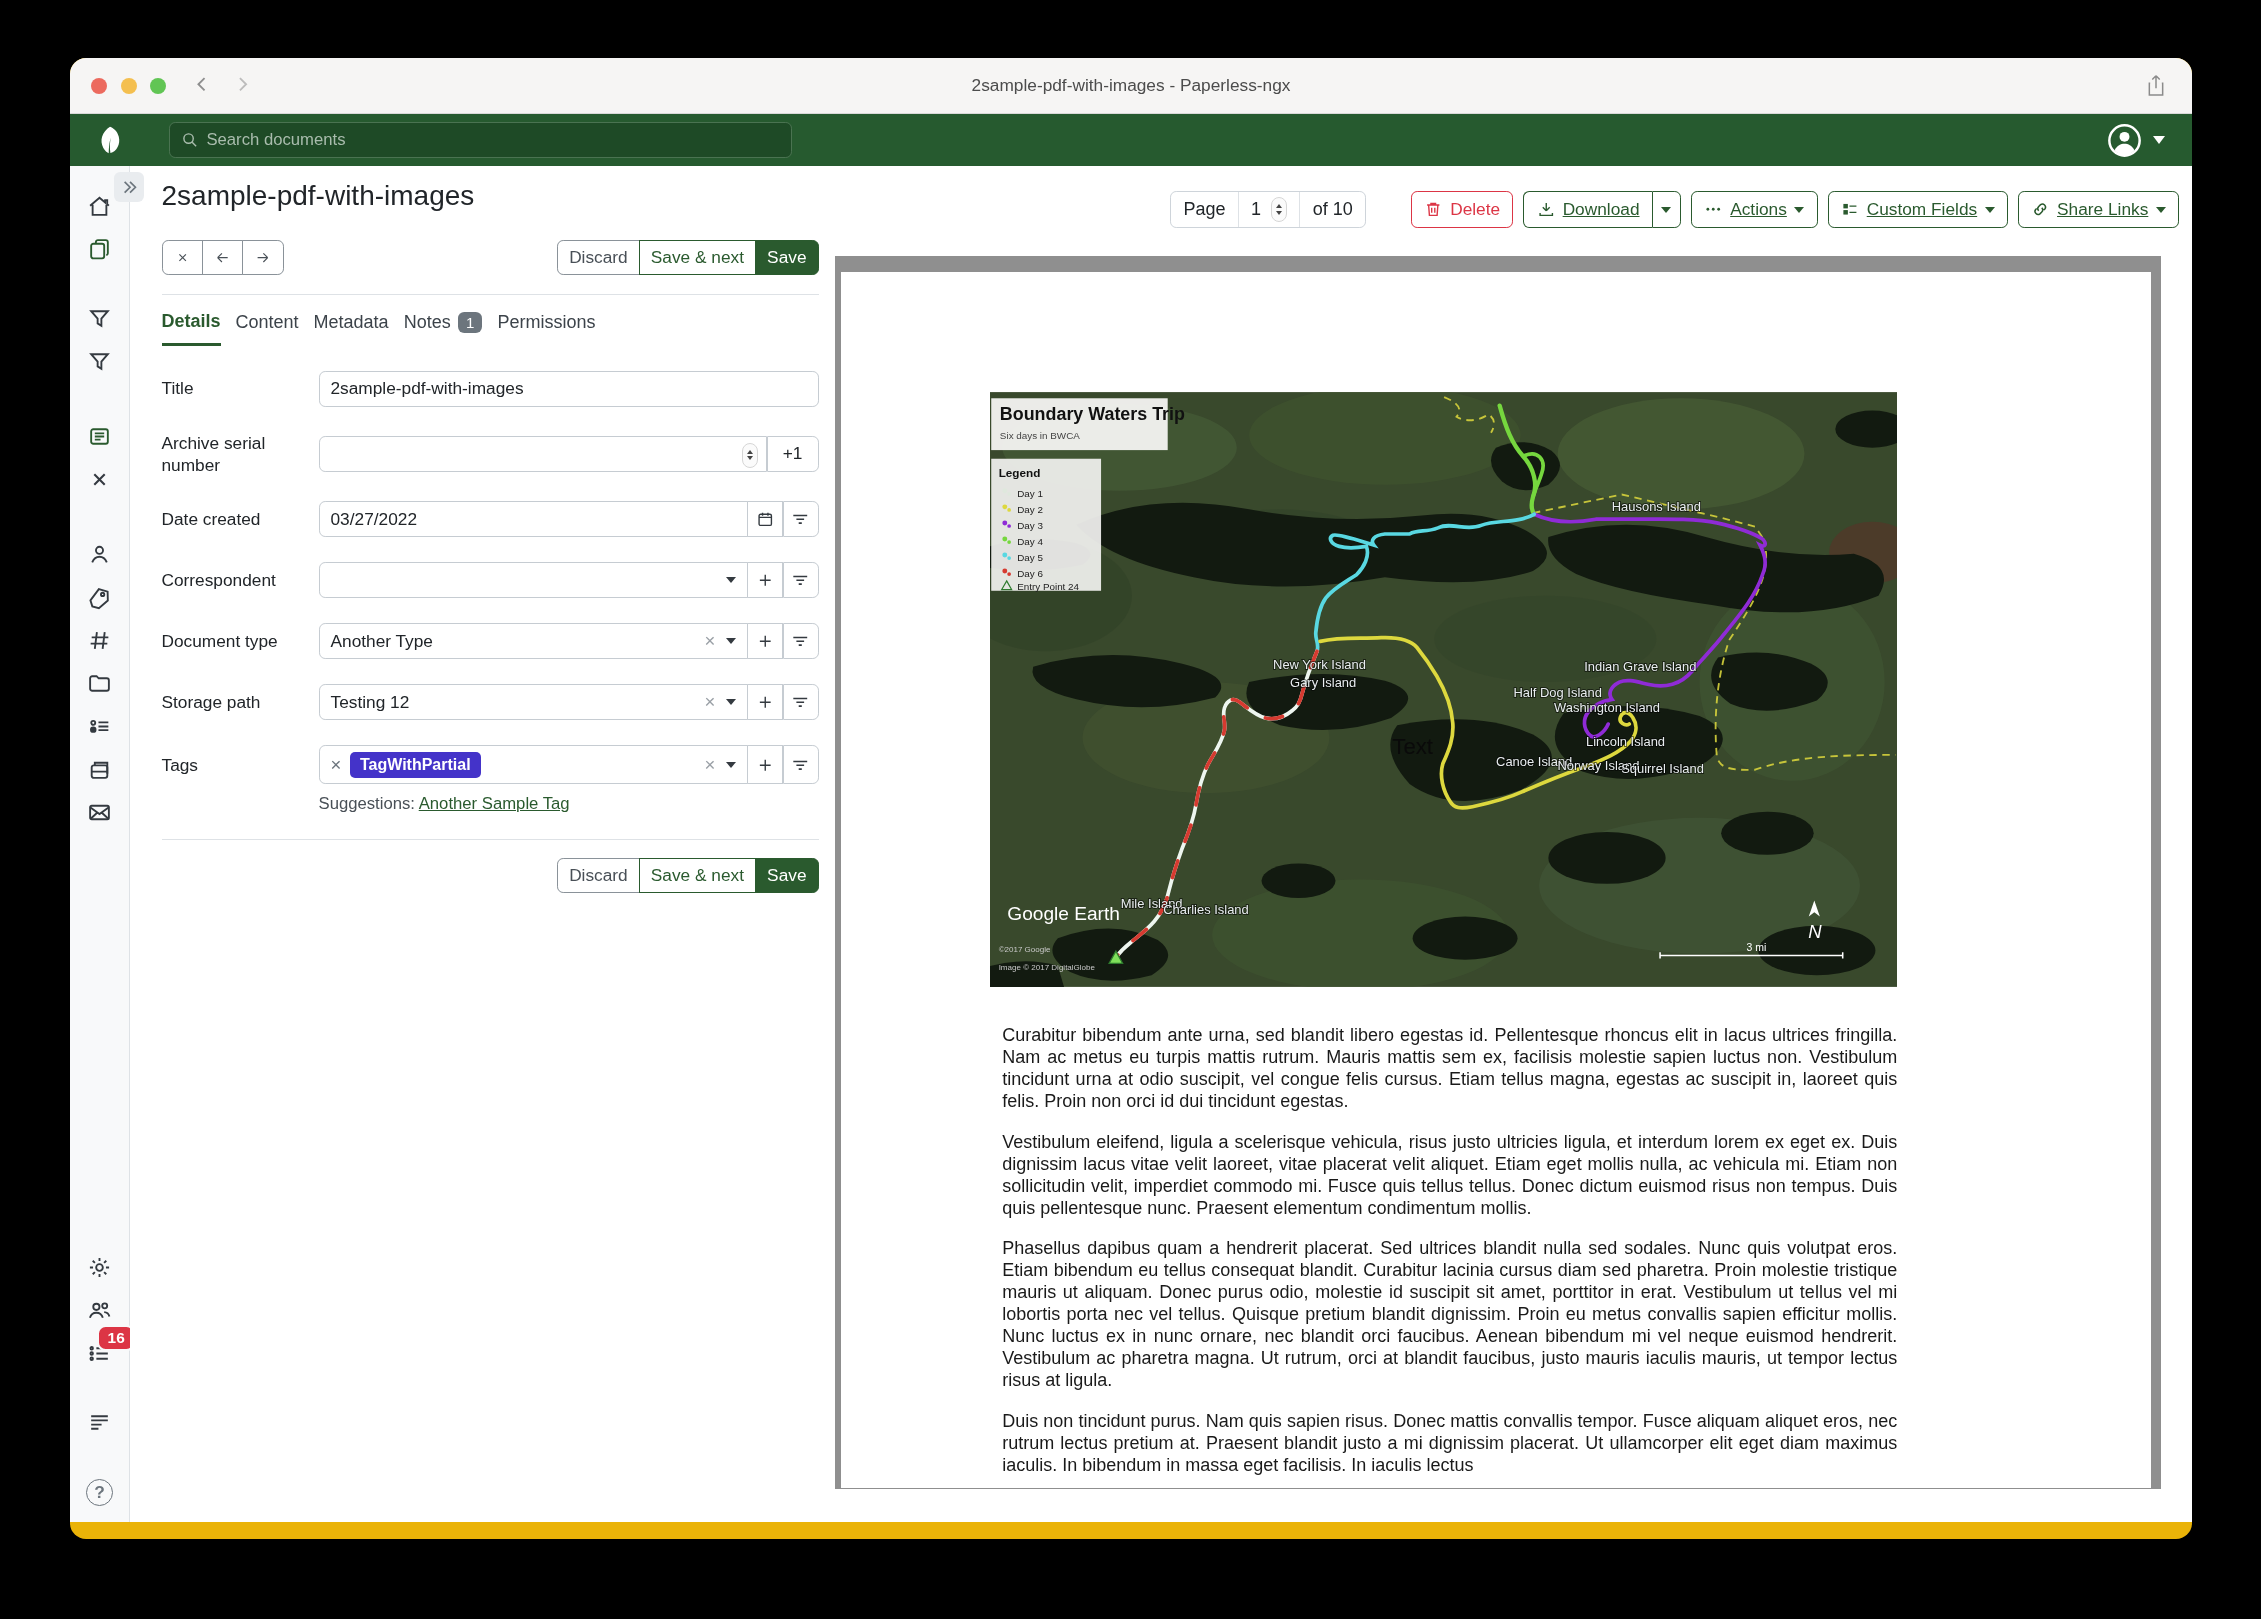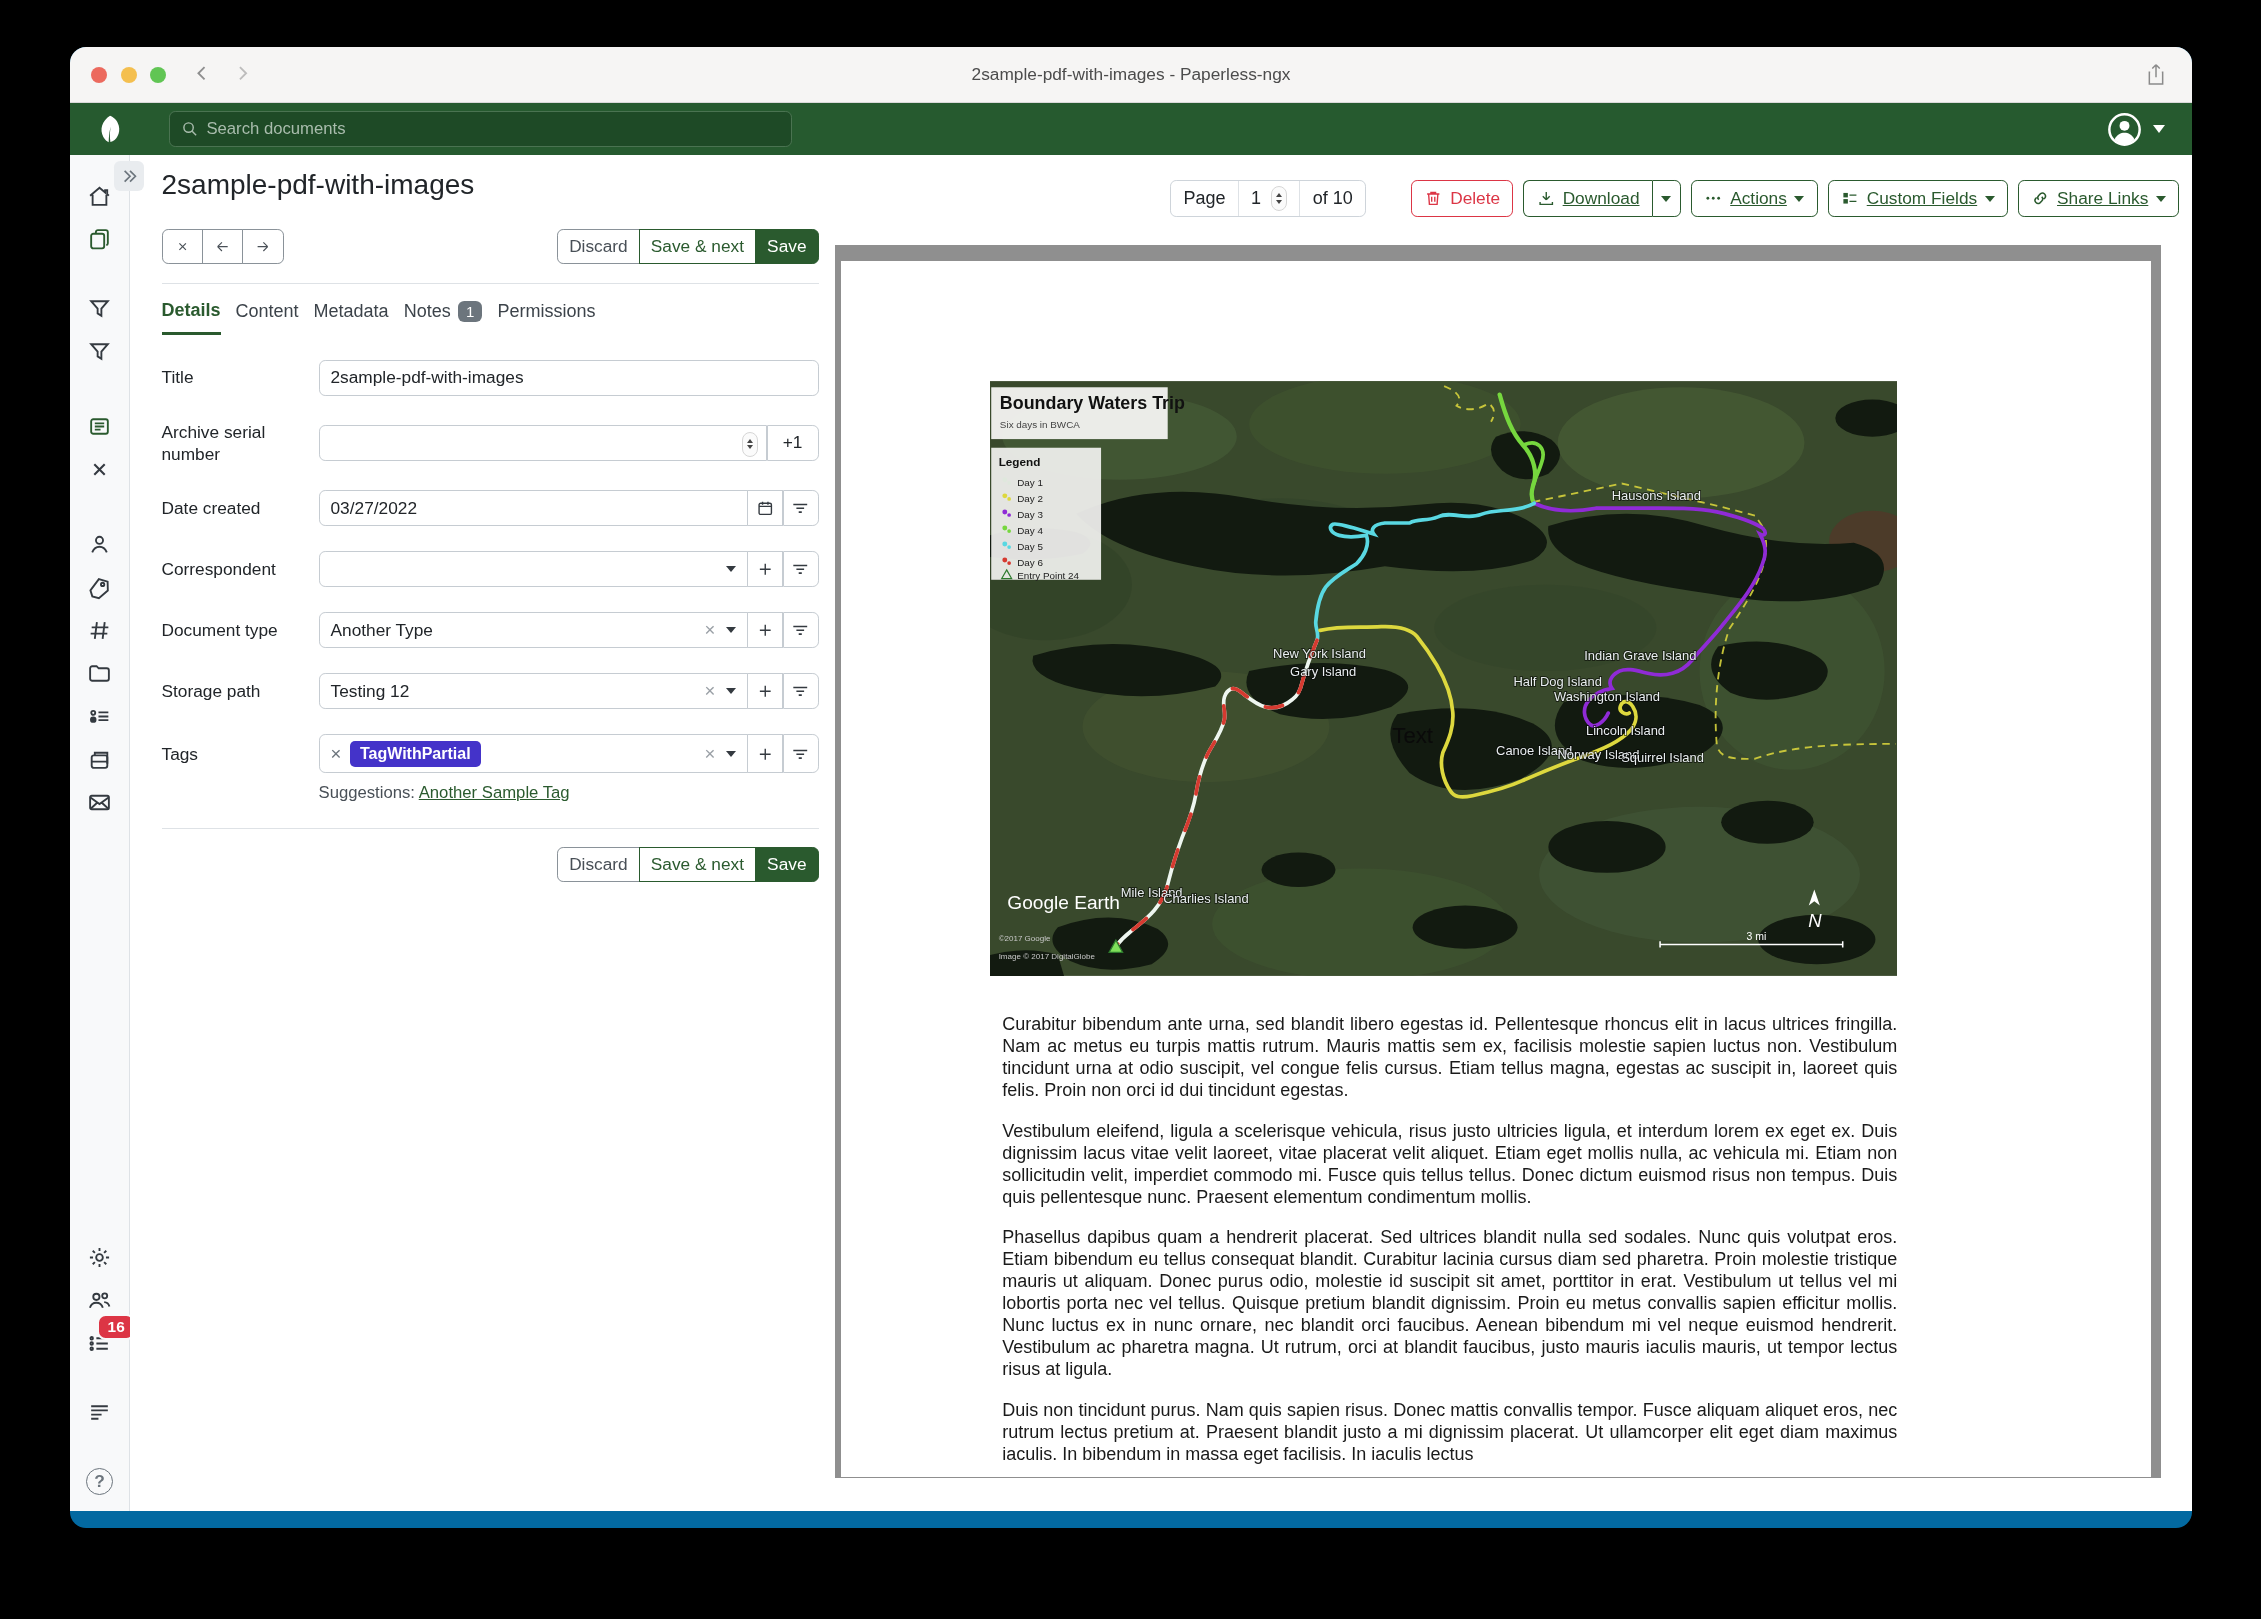--- a/index.html
+++ b/index.html
@@ -1,19 +1,19 @@
 <!DOCTYPE html>
 <html style="font-size:10px"><head>
 <meta charset="utf-8">
 <style>
   * { margin:0; padding:0; box-sizing:border-box; }
   html,body { width:2261px; height:1619px; background:#000; font-family:"Liberation Sans", sans-serif; overflow:hidden; }
 
-  .window { position:absolute; left:70px; top:47px; width:2122px; height:1481px;
-            background:#0369a1; border-radius:16px; overflow:hidden; }
+  .window { position:absolute; left:70px; top:58px; width:2122px; height:1481px;
+            background:#eab308; border-radius:16px; overflow:hidden; }
 
   
   .titlebar { position:relative; height:56px; background:#f6f5f4; border-bottom:0.6px solid #d9d9d9;
               display:flex; align-items:center; }
   .traffic { display:flex; gap:13.6px; margin-left:21px; }
   .light { width:16px; height:16px; border-radius:50%; }
   .light.red{ background:#ec6a5e; } .light.yellow{ background:#f4bf4f; } .light.green{ background:#61c554; }
   .nav-chevrons { display:flex; gap:21px; margin-left:27px; color:#8f8f8f; }
   .nav-chevrons svg { width:18.5px; height:18.5px; }
   .tb-title { position:absolute; left:0; right:0; text-align:center; font-size:17.3px; color:#4c4c4c; }
@@ -30,21 +30,21 @@
   .searchbox input::placeholder { color:#a9bcad; }
   .user { position:absolute; right:27px; display:flex; align-items:center; gap:11px; }
   .caret-down-white { width:0; height:0; border-left:6.8px solid transparent; border-right:6.8px solid transparent; border-top:8px solid #fff; }
 
   
   .appbody { display:flex; height:1356px; }
   .sidebar { position:relative; width:60px; background:#f8f9fa; border-right:0.9px solid #dee2e6; flex:none;
              display:flex; flex-direction:column; align-items:center; padding-top:12.3px; }
   .sb-expand { position:absolute; top:6.2px; left:44px; width:30px; height:30px; background:#e9ecef;
                border-radius:6.2px; color:#6c757d; display:flex; align-items:center; justify-content:center; z-index:5; }
-  .sb-icon { width:27px; height:27px; color:#343a40; display:flex; align-items:center; justify-content:center; position:relative;text-decoration:underline; }
+  .sb-icon { width:27px; height:27px; color:#343a40; display:flex; justify-content:center; position:relative;text-decoration:underline; }
   .sb-icon svg { width:25px; height:25px; }
   .sb-icon.green { color:#2a5a2e; }
   .sb-gap-s { margin-top:16px; } .sb-gap-m { margin-top:42px; } .sb-gap-l { margin-top:48px; }
   .sb-bottom { margin-top:auto; display:flex; flex-direction:column; align-items:center; padding-bottom:16px; }
   .sb-badge { position:absolute; top:-16px; left:11px; background:#dc3545; color:#fff; font-size:15.4px; font-weight:bold;
               border-radius:8.6px; padding:1.9px 8.6px; border:2.5px solid #f8f9fa; }
   .sb-help { width:27px; height:27px; border:1.5px solid #6c757d; border-radius:50%; color:#6c757d;
              font-size:17.3px; font-weight:bold; display:flex; align-items:center; justify-content:center; }
 
   .main { position:relative; flex:1; background:#fff; }

